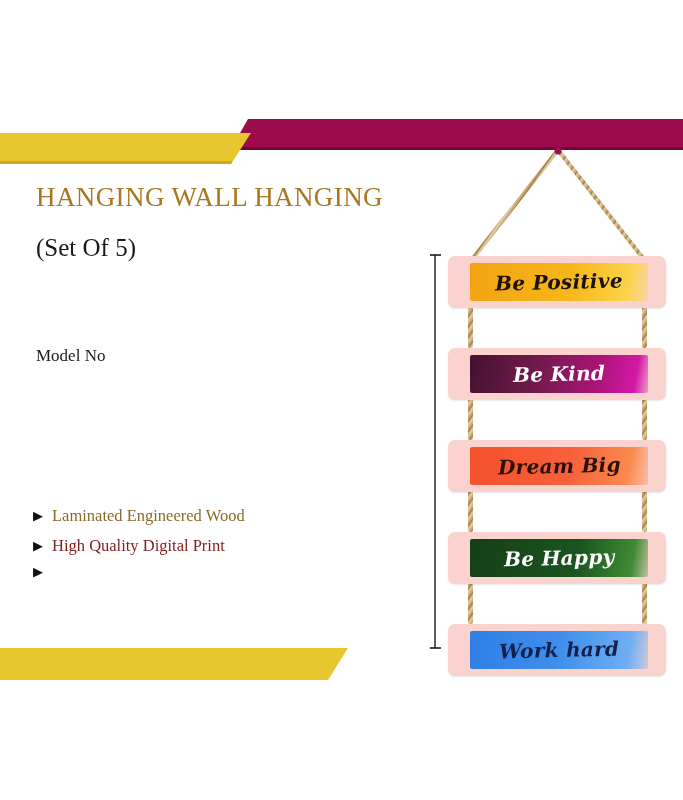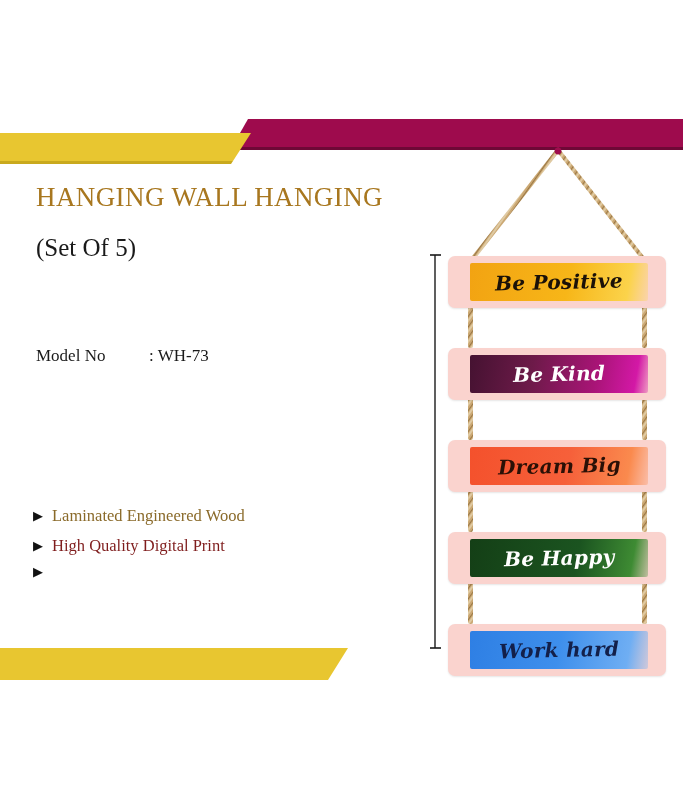--- a/index.html
+++ b/index.html
@@ -45,21 +45,21 @@
     position:absolute;left:36px;top:182px;
     font-size:27px;letter-spacing:0.4px;
     color:#A8771F;font-weight:normal;
     font-family:"Liberation Serif", serif;
   }
   .subtitle{
     position:absolute;left:36px;top:234px;
     font-size:25px;color:#1a1a1a;
   }
   .specs{position:absolute;left:36px;top:345px;font-size:17px;color:#1a1a1a;}
-  .spec-row{display:flex;margin-bottom:9px;line-height:1.35;}
+  .spec-row{display:flex;margin-bottom:9px;line-height:1.35;gap:32px;}
   .spec-label{width:113px;flex:0 0 113px;}
   .spec-value{flex:1;white-space:nowrap;}
 
   .features{position:absolute;left:33px;top:505px;font-size:16.5px;}
   .feature-row{display:flex;align-items:baseline;margin-bottom:8px;line-height:1.35;}
   .bullet{
     flex:0 0 auto;margin-right:9px;color:#111;font-size:13px;
     line-height:1;position:relative;top:-1px;
   }
   .feature-text{white-space:nowrap;}
@@ -105,21 +105,20 @@
   <div class="band-gold"></div>
   <div class="band-gold-shadow"></div>
 </div>
 
 <div class="title">HANGING WALL HANGING</div>
 <div class="subtitle">(Set Of 5)</div>
 
 <div class="specs">
   <div class="spec-row">
     <span class="spec-label">Model No</span>
-    <span class="spec-value">: WH-73</span>
   </div>
 </div>
 
 <div class="features">
   <div class="feature-row">
     <span class="bullet">▶</span>
     <span class="feature-text" style="color:#8A6A2A;">Laminated Engineered Wood</span>
   </div>
   <div class="feature-row">
     <span class="bullet">▶</span>

